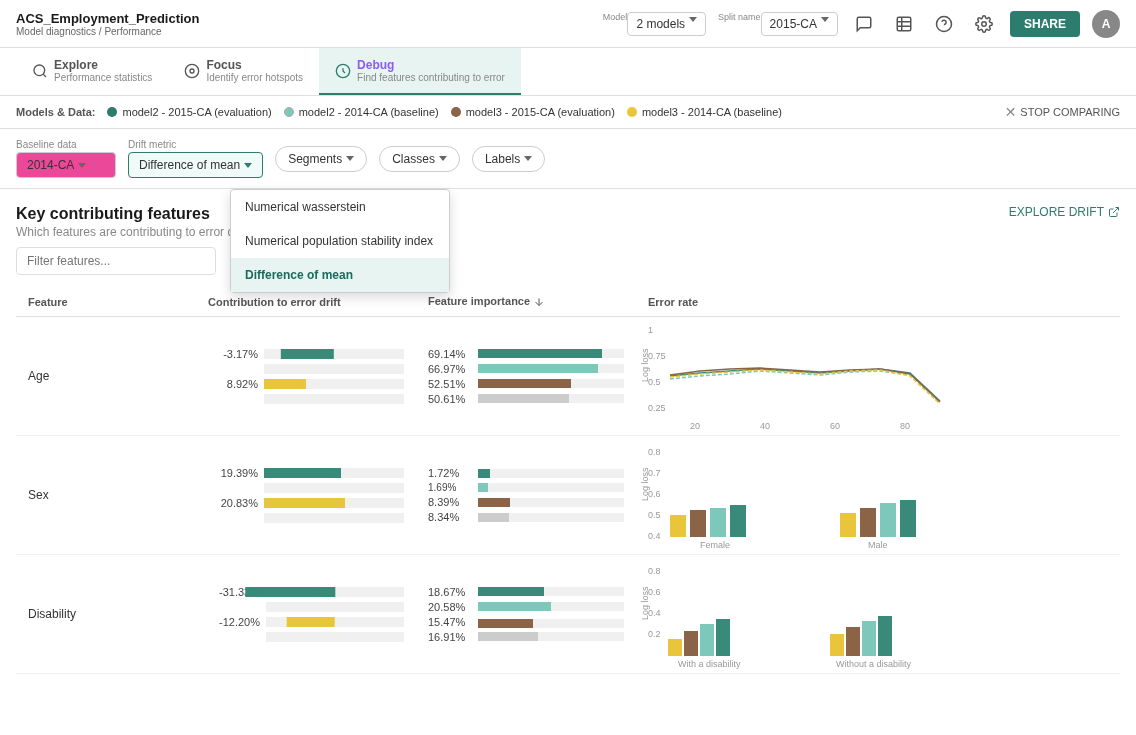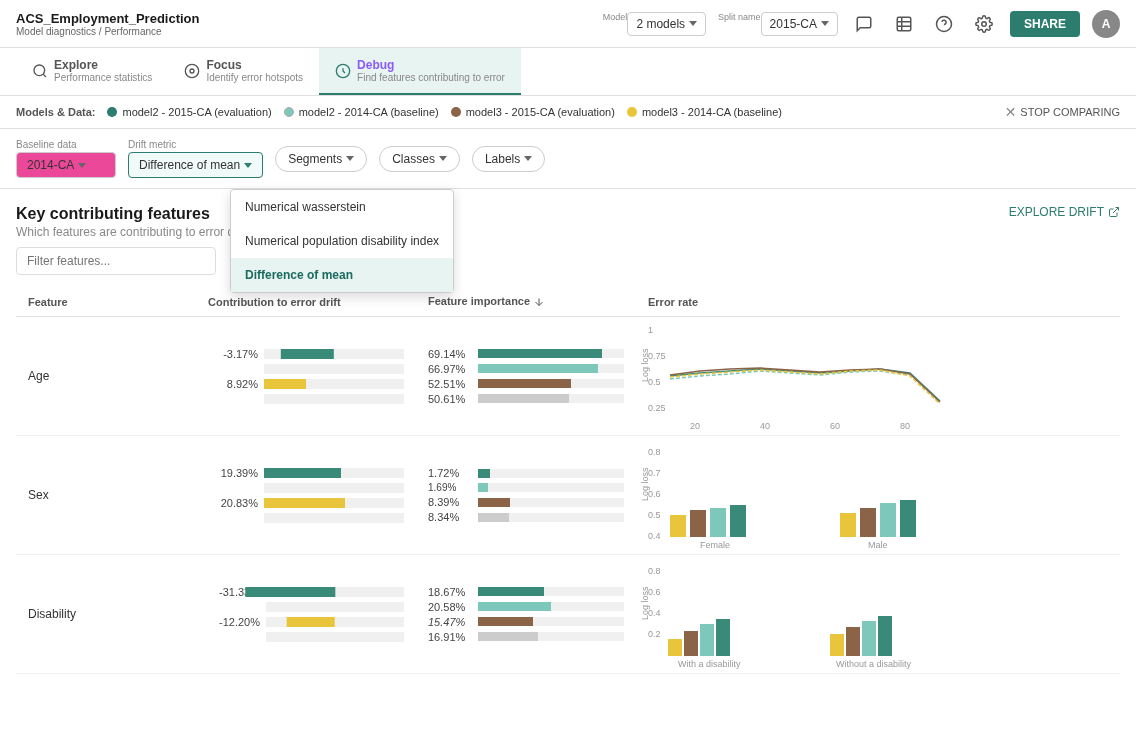--- a/index.html
+++ b/index.html
@@ -6,21 +6,21 @@
     body { font-family: -apple-system, BlinkMacSystemFont, 'Segoe UI', sans-serif; font-size: 12px; background: #fff; color: #333; }
     
     
     .header { display: flex; align-items: center; justify-content: space-between; padding: 8px 16px; border-bottom: 1px solid #e0e0e0; height: 48px; }
     .header-left { display: flex; flex-direction: column; }
     .app-title { font-size: 13px; font-weight: 700; color: #1a1a1a; }
     .app-subtitle { font-size: 10px; color: #666; }
     .header-controls { display: flex; align-items: center; gap: 12px; }
     .model-select-group { display: flex; flex-direction: row; }
     .select-label { font-size: 9px; color: #888; }
-    .select-box { display: flex; align-items: center; gap: 4px; border: 1px solid #ccc; border-radius: 4px; padding: 4px 8px; font-size: 12px; cursor: pointer; background: #fff; }
+    .select-box { display: flex; gap: 4px; border: 1px solid #ccc; border-radius: 4px; padding: 4px 8px; font-size: 12px; cursor: pointer; background: #fff; }
     .header-icons { display: flex; align-items: center; gap: 12px; }
     .icon-btn { width: 28px; height: 28px; display: flex; align-items: center; justify-content: center; cursor: pointer; color: #555; border-radius: 4px; }
     .share-btn { background: #2d7d6f; color: #fff; border: none; border-radius: 4px; padding: 6px 14px; font-size: 12px; font-weight: 600; cursor: pointer; }
     .user-avatar { width: 28px; height: 28px; background: #888; color: #fff; border-radius: 50%; display: flex; align-items: center; justify-content: center; font-size: 12px; font-weight: 600; }
 
     
     .nav-tabs { display: flex; border-bottom: 1px solid #e0e0e0; padding: 0 16px; align-items: flex-end; }
     .nav-tab { display: flex; align-items: center; gap: 6px; padding: 10px 16px; cursor: pointer; border-bottom: 2px solid transparent; color: #555; }
     .nav-tab.active { border-bottom-color: #2d7d6f; color: #2d7d6f; background: #e8f4f2; }
     .nav-tab-icon { width: 16px; height: 16px; }
@@ -191,21 +191,21 @@
   <div class="filter-group">
     <span class="filter-label">Drift metric</span>
     <div class="filter-select active">
       <span>Difference of mean</span>
       <span class="chevron-down" style="border-top-color: #2d7d6f;"></span>
     </div>
   </div>
 
   <div class="dropdown-menu">
     <div class="dropdown-item">Numerical wasserstein</div>
-    <div class="dropdown-item">Numerical population disability index</div>
+    <div class="dropdown-item">Numerical population stability index</div>
     <div class="dropdown-item selected">Difference of mean</div>
   </div>
 
   <div class="pill-btn">
     <span>Segments</span>
     <span class="chevron-down"></span>
   </div>
   <div class="pill-btn">
     <span>Classes</span>
     <span class="chevron-down"></span>
@@ -432,21 +432,21 @@
             <div style="flex:1;height:9px;background:#f0f0f0;">
                 <div style="height:9px;width:45%;background:#3a8a7a;"></div>
               </div>
           </div>
           <div style="display:flex;align-items:center;gap:6px;margin-bottom:3px;">
             <span style="width:44px;font-size:11px;color:#444">20.58%</span>
             <div style="flex:1;height:9px;background:#f0f0f0;">
                 <div style="height:9px;width:50%;background:#7ec8bb;"></div>
               </div>
           </div>
-          <div style="display:flex;align-items:center;gap:6px;margin-bottom:3px;font-style:italic;">
+          <div style="display:flex;align-items:flex-end;gap:6px;margin-bottom:3px;">
             <span style="width:44px;font-size:11px;color:#444">15.47%</span>
             <div style="flex:1;height:9px;background:#f0f0f0;">
                 <div style="height:9px;width:38%;background:#8b6347;"></div>
               </div>
           </div>
           <div style="display:flex;align-items:center;gap:6px;">
             <span style="width:44px;font-size:11px;color:#444">16.91%</span>
             <div style="flex:1;height:9px;background:#f0f0f0;">
                 <div style="height:9px;width:41%;background:#ccc;"></div>
               </div>

